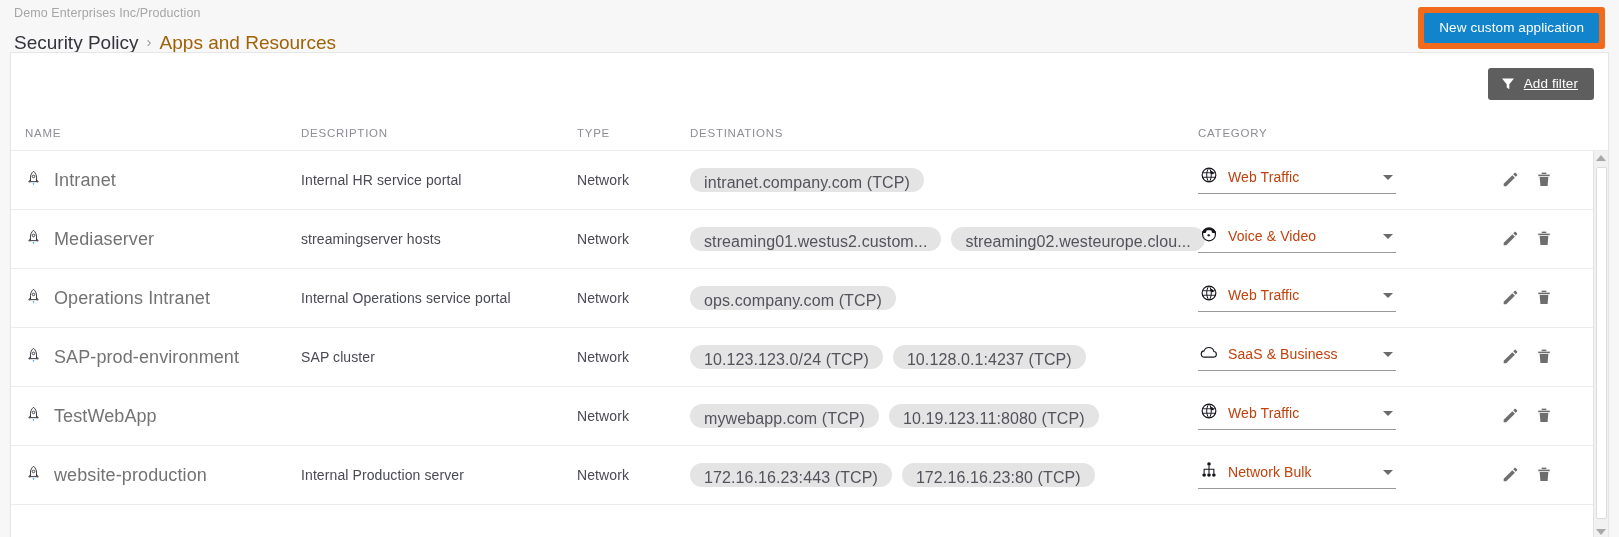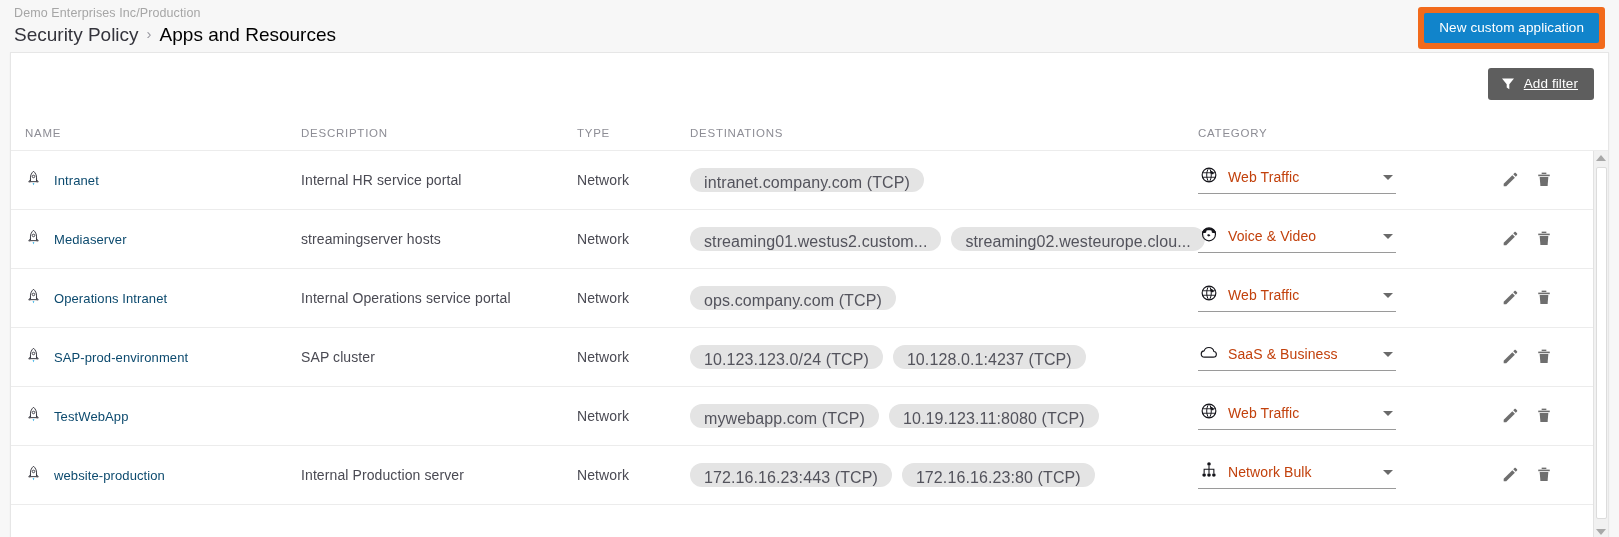--- a/index.html
+++ b/index.html
@@ -21,32 +21,32 @@
   .breadcrumb-org {
     font-size: 12.5px;
     color: #a6a6a6;
     letter-spacing: .1px;
     line-height: 15px;
   }
   .breadcrumb-main {
     display: flex;
     align-items: center;
     gap: 8px;
-    margin-top: 2px;
+    margin-top: 10px;
     font-size: 19px;
     color: #34343c;
     line-height: 24px;
   }
   .breadcrumb-sep {
     font-size: 15px;
     color: #9a9aa2;
     position: relative;
     top: -1px;
   }
-  .breadcrumb-current { color: #000000; }
+  .breadcrumb-current { color: #a16207; }
 
   .new-app-wrap {
     position: absolute;
     right: 14px;
     top: 7px;
     padding: 3px;
     border: 3px solid #f26a1b;
     border-radius: 3px;
     background: #f26a1b;
   }
@@ -133,22 +133,22 @@
     border-bottom: 1px solid #ececec;
   }
   .row:last-child { border-bottom: none; }
 
   .name-cell {
     display: flex;
     align-items: center;
     gap: 12px;
   }
   .cell-text {
-    font-size: 13px;
-    color: #0c4a6e;
+    font-size: 18px;
+    color: #737373;
     letter-spacing: .1px;
   }
   .desc-text, .type-text {
     font-size: 14px;
     color: #4a4a53;
     letter-spacing: .1px;
   }
 
   .chips { display: flex; align-items: center; gap: 10px; }
   .chip {

